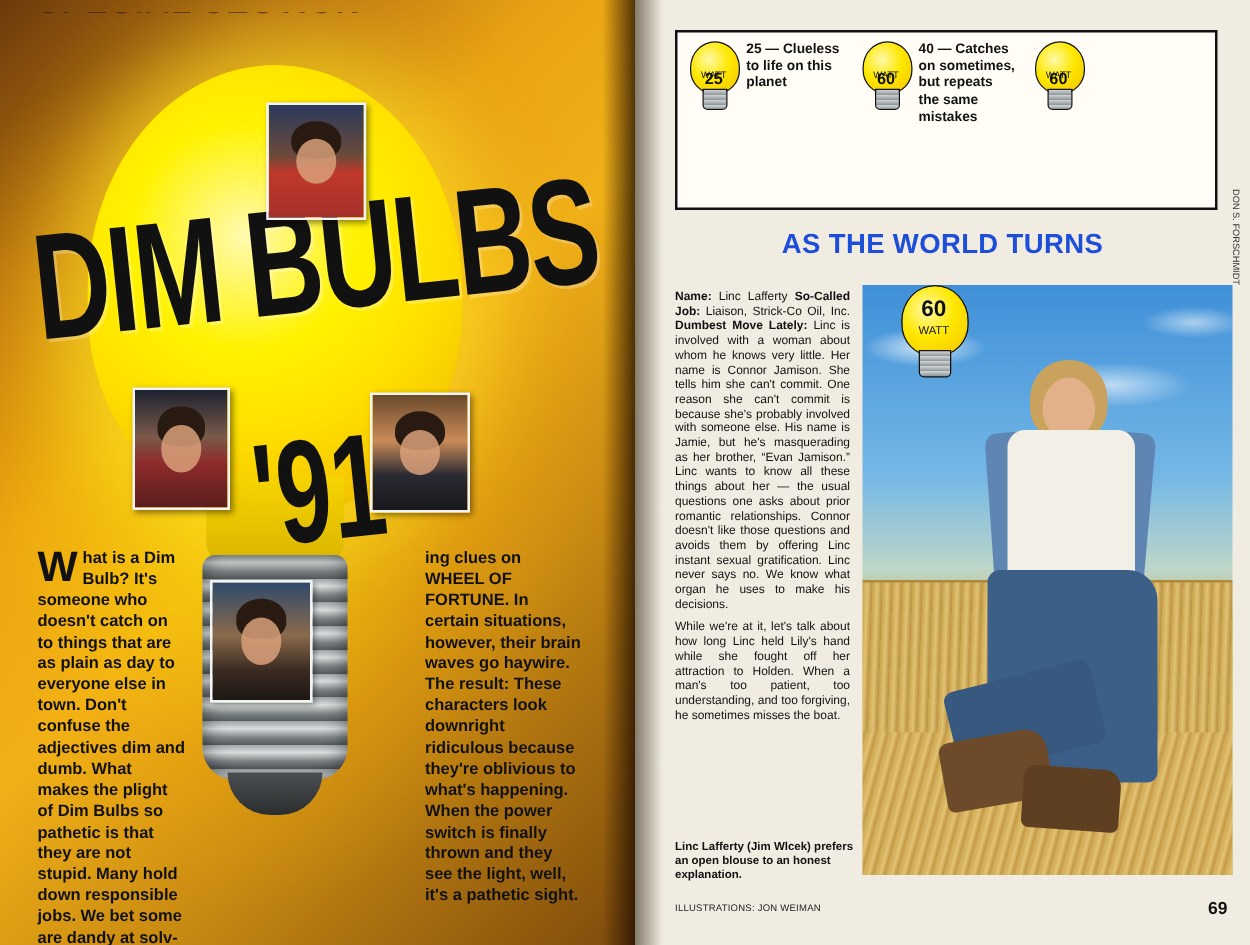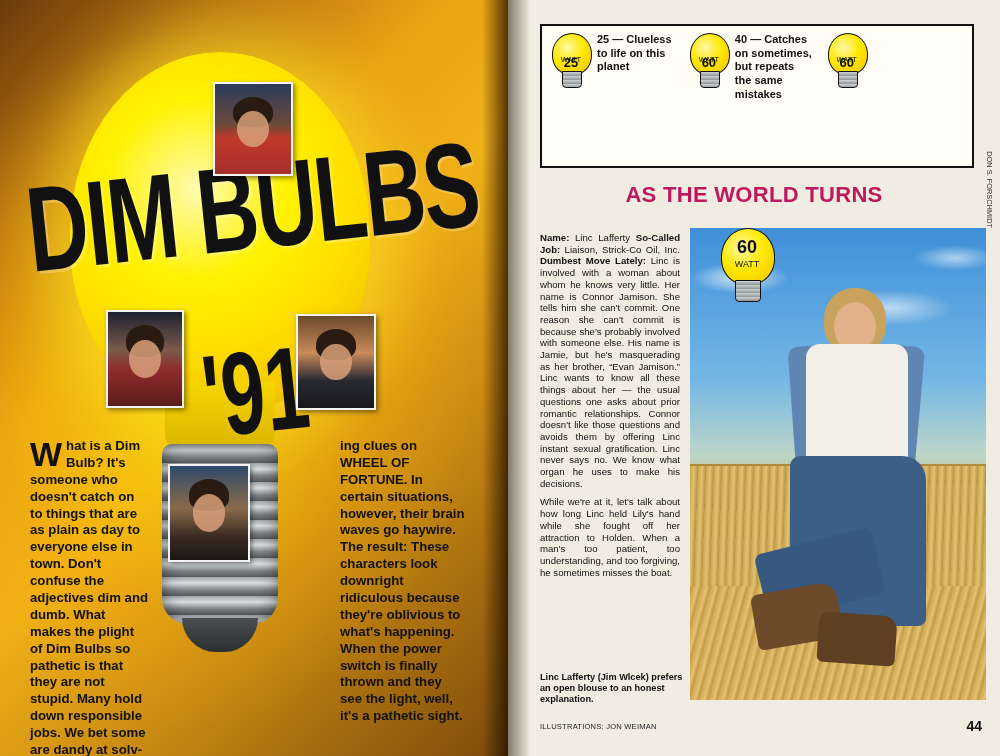--- a/index.html
+++ b/index.html
@@ -283,21 +283,21 @@
   .bicon.big .n { top: 9px; width: 58px; font-size: 18px; }
   .bicon.big .w { top: 31px; width: 58px; font-size: 9px; }
 
   .section-head {
     position: absolute;
     left: 0; top: 182px;
     width: 492px;
     text-align: center;
     font-size: 22px;
     font-weight: bold;
-    color: #be185d;
+    color: #1d4ed8;
     z-index: 6;
     letter-spacing: 0.3px;
   }
 
   .article-col {
     position: absolute;
     left: 32px; top: 232px;
     width: 140px;
     font-size: 9.6px;
     line-height: 1.22;
@@ -554,18 +554,18 @@
         <span>Liaison, Strick-Co Oil, Inc.</span>
         <b>Dumbest Move Lately:</b>
         <span>Linc is involved with a woman about whom he knows very little. Her name is Connor Jamison. She tells him she can't commit. One reason she can't commit is because she's probably involved with someone else. His name is Jamie, but he's masquerading as her brother, “Evan Jamison.” Linc wants to know all these things about her — the usual questions one asks about prior romantic relationships. Connor doesn't like those questions and avoids them by offering Linc instant sexual gratification. Linc never says no. We know what organ he uses to make his decisions.</span>
       </p>
       <p>While we're at it, let's talk about how long Linc held Lily's hand while she fought off her attraction to Holden. When a man's too patient, too understanding, and too forgiving, he sometimes misses the boat.</p>
     </div>
 
     <div class="caption">Linc Lafferty (Jim Wlcek) prefers an open blouse to an honest explanation.</div>
     <div class="photo-credit">DON S. FORSCHMIDT</div>
     <div class="illus-credit">ILLUSTRATIONS: JON WEIMAN</div>
-    <div class="page-num">44</div>
+    <div class="page-num">69</div>
 
     <div class="spine-shadow-r"></div>
   </div>
 
 </div>
 
 </body></html>

